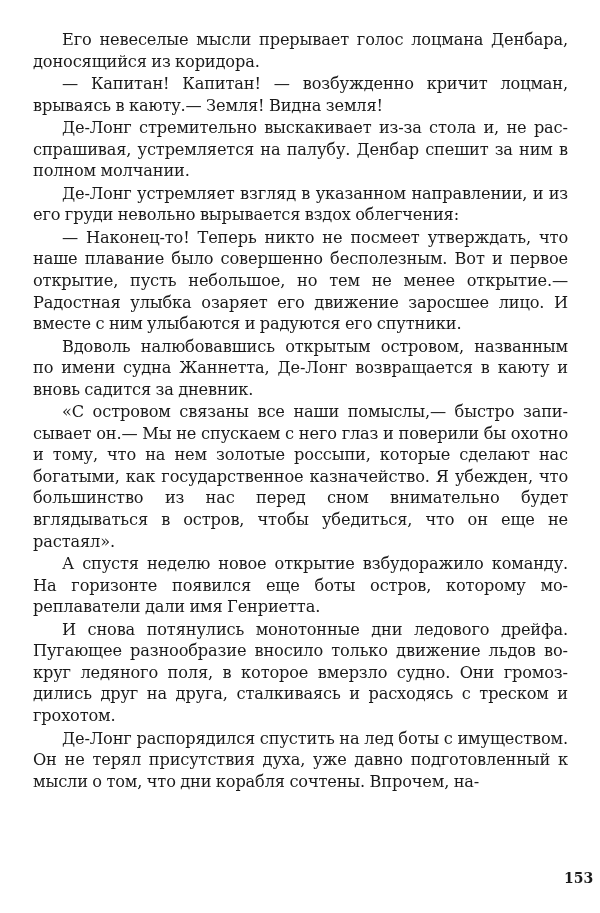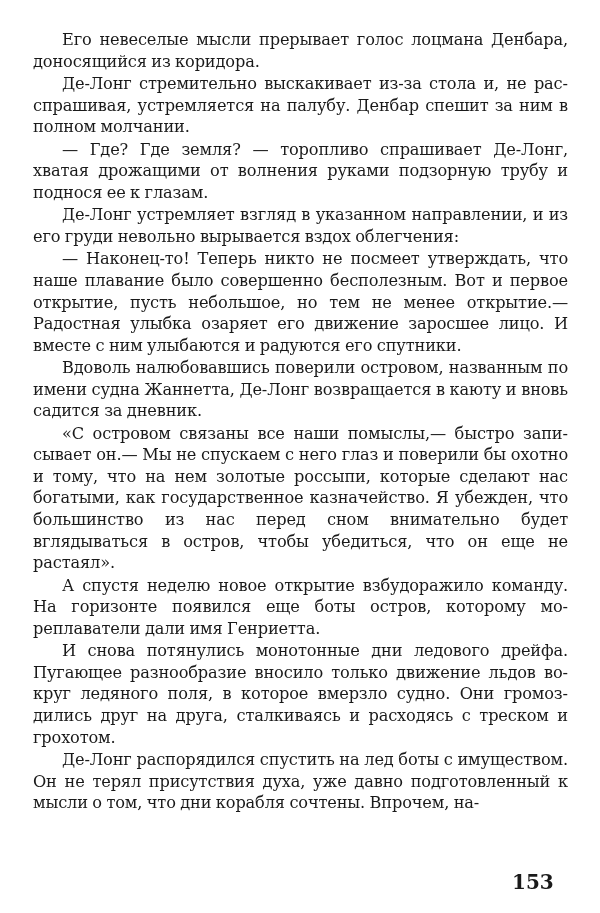--- a/index.html
+++ b/index.html
@@ -26,37 +26,37 @@
     font-size: 16.2px;
     line-height: 21.55px;
     text-align: justify;
     text-indent: 29px;
     letter-spacing: -0.15px;
     word-spacing: -0.5px;
     hyphens: manual;
   }
   .page-number {
     position: absolute;
-    left: 512px;
+    left: 564px;
     top: 870px;
     font-family: "DejaVu Serif", "Liberation Serif", serif;
     font-weight: bold;
-    font-size: 20px;
+    font-size: 14px;
     color: #1a1a1a;
   }
 </style>
 </head>
 <body>
 
 <div class="page">
   <p class="para">Его невеселые мысли прерывает голос лоцмана Денбара, доносящийся из коридора.</p>
+  <p class="para">— Капитан! Капитан! — возбужденно кричит лоцман, врываясь в каюту.— Земля! Видна земля!</p>
   <p class="para">Де-Лонг стремительно выскакивает из-за стола и, не рас­спрашивая, устремляется на палубу. Денбар спешит за ним в полном молчании.</p>
-  <p class="para">— Где? Где земля? — торопливо спрашивает Де-Лонг, хватая дрожащими от волнения руками подзорную трубу и поднося ее к глазам.</p>
   <p class="para">Де-Лонг устремляет взгляд в указанном направлении, и из его груди невольно вырывается вздох облегчения:</p>
   <p class="para">— Наконец-то! Теперь никто не посмеет утверждать, что наше плавание было совершенно бесполезным. Вот и пер­вое открытие, пусть небольшое, но тем не менее открытие.— Радостная улыбка озаряет его движение заросшее лицо. И вме­сте с ним улыбаются и радуются его спутники.</p>
-  <p class="para">Вдоволь налюбовавшись поверили островом, названным по имени судна Жаннетта, Де-Лонг возвращается в каюту и вновь садится за дневник.</p>
+  <p class="para">Вдоволь налюбовавшись открытым островом, названным по имени судна Жаннетта, Де-Лонг возвращается в каюту и вновь садится за дневник.</p>
   <p class="para">«С островом связаны все наши помыслы,— быстро запи­сывает он.— Мы не спускаем с него глаз и поверили бы охотно и тому, что на нем золотые россыпи, которые сдела­ют нас богатыми, как государственное казначейство. Я убе­жден, что большинство из нас перед сном внимательно бу­дет вглядываться в остров, чтобы убедиться, что он еще не растаял».</p>
   <p class="para">А спустя неделю новое открытие взбудоражило коман­ду. На горизонте появился еще боты остров, которому мо­реплаватели дали имя Генриетта.</p>
   <p class="para">И снова потянулись монотонные дни ледового дрейфа. Пугающее разнообразие вносило только движение льдов во­круг ледяного поля, в которое вмерзло судно. Они громоз­дились друг на друга, сталкиваясь и расходясь с треском и грохотом.</p>
   <p class="para">Де-Лонг распорядился спустить на лед боты с имущест­вом. Он не терял присутствия духа, уже давно подготовлен­ный к мысли о том, что дни корабля сочтены. Впрочем, на-</p>
 </div>
 
 <div class="page-number">153</div>
 
 </body></html>

